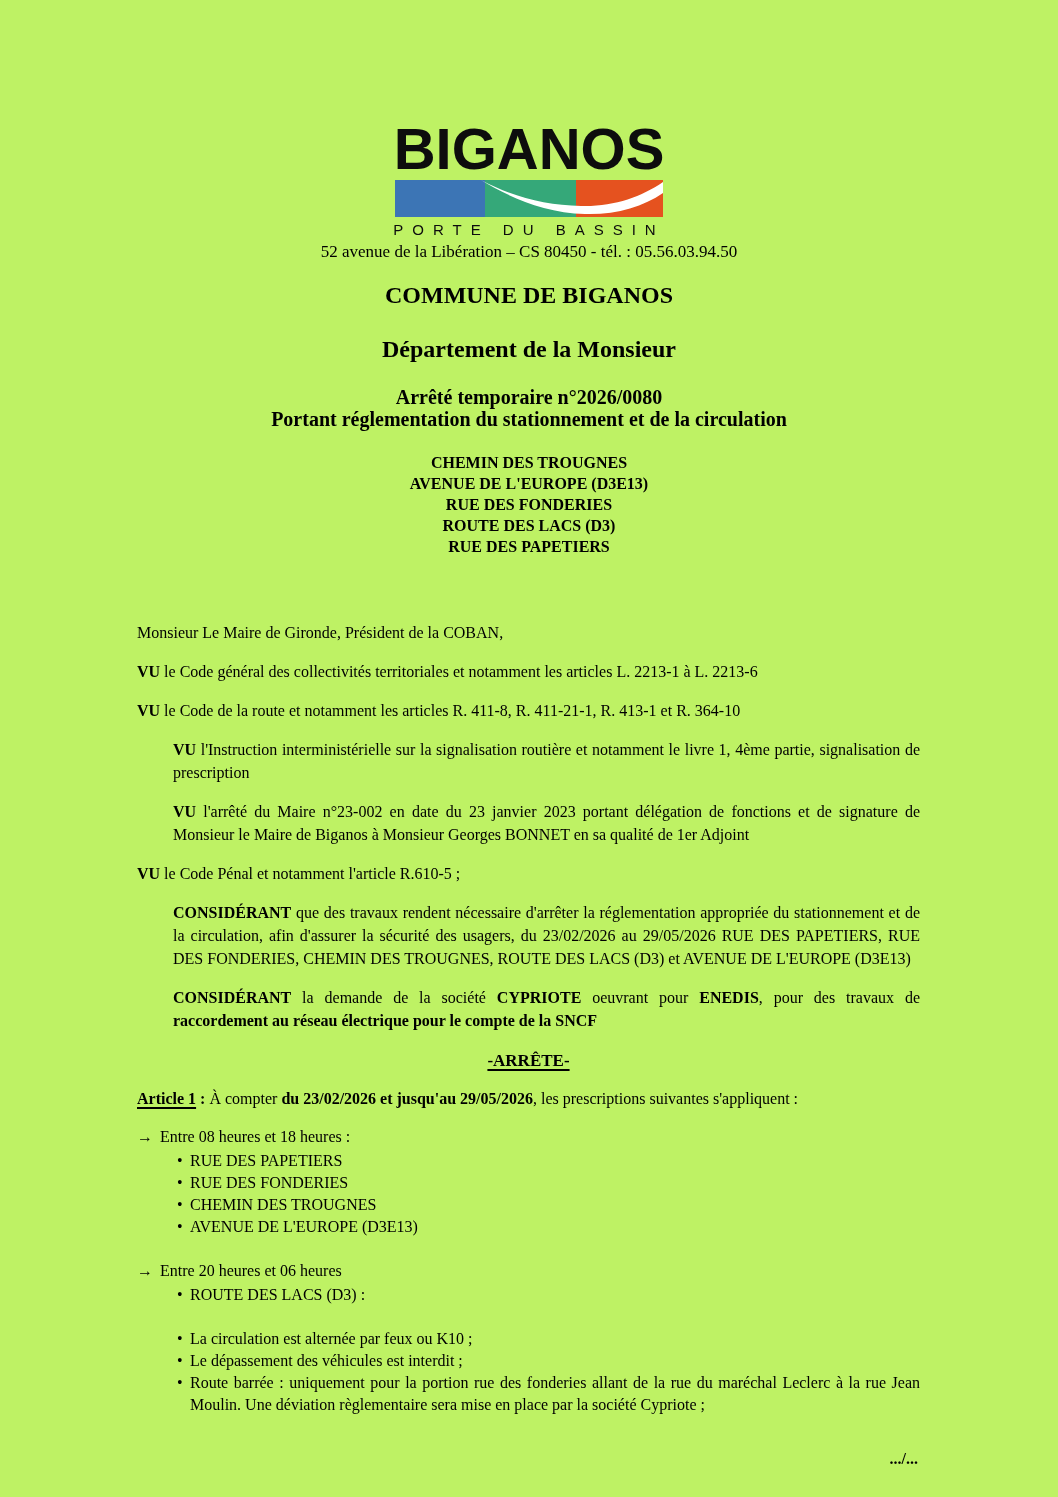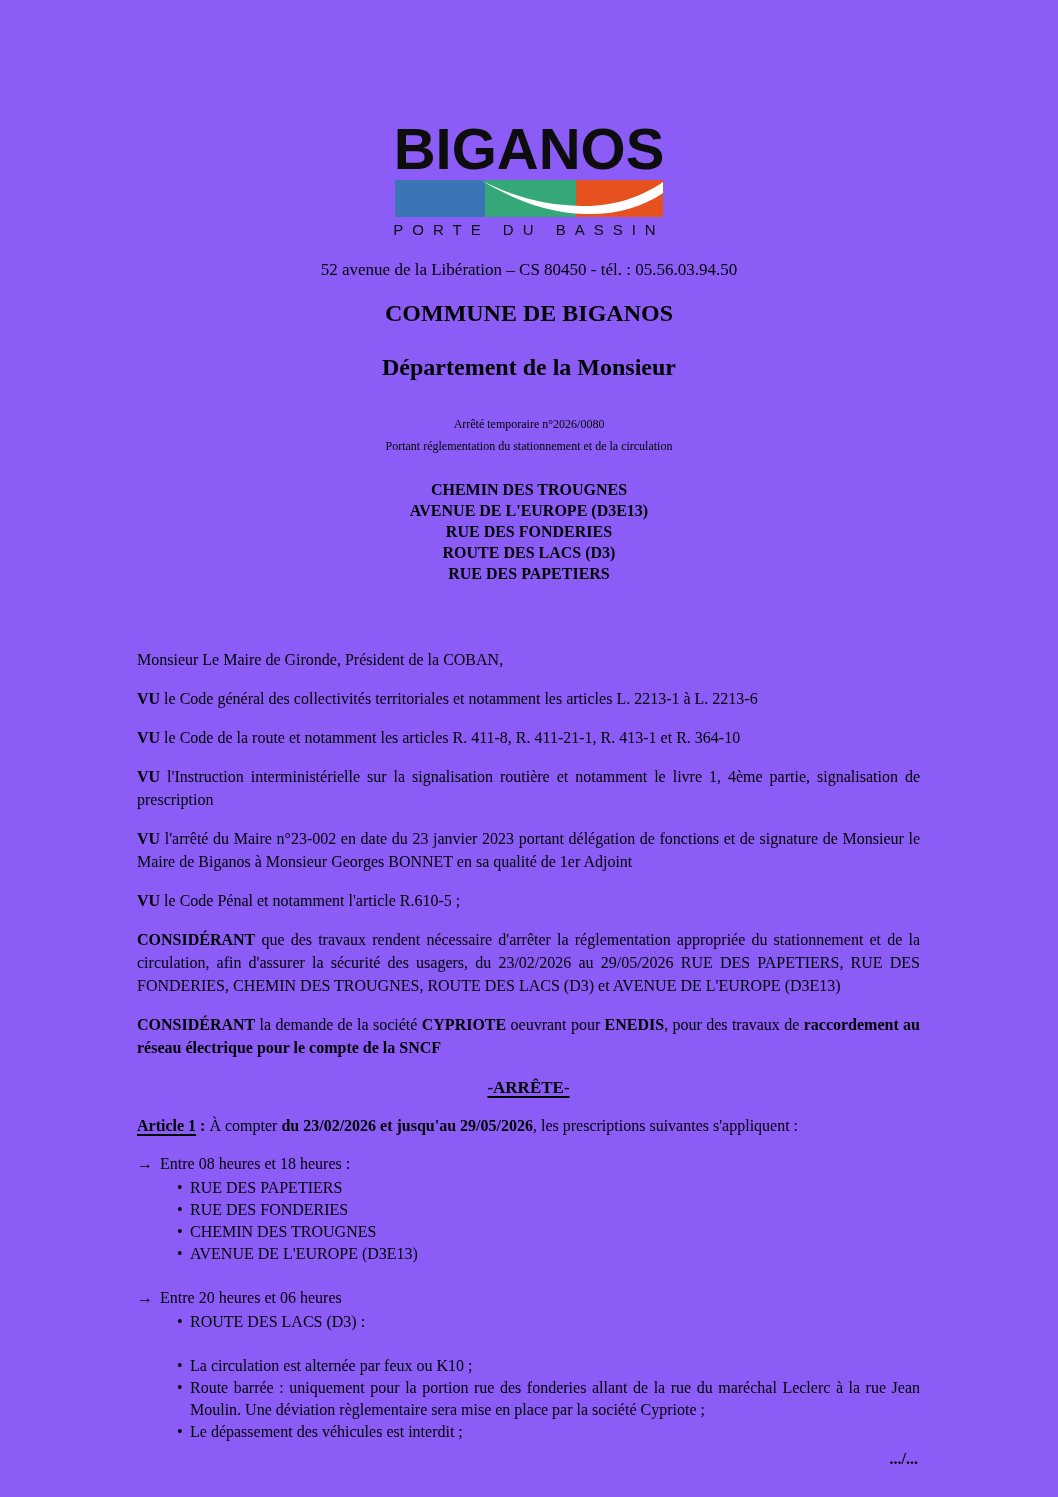--- a/index.html
+++ b/index.html
@@ -1,20 +1,20 @@
 <!DOCTYPE html>
 <html lang="fr"><head>
 <meta charset="utf-8">
 <style>
   html, body { margin: 0; padding: 0; background: #ffffff; }
   .page {
     position: relative;
     width: 1058px;
     height: 1497px;
-    background: #8b5cf6;
+    background: #bef264;
     overflow: hidden;
     font-family: "Liberation Serif", serif;
     font-size: 16px;
     color: #000000;
   }
 
   
   .logo-block { margin-top: 120px; text-align: center; }
   .logo-name {
     font-family: "Liberation Sans", sans-serif;
@@ -28,32 +28,32 @@
   .logo-band { display: inline-block; vertical-align: top; }
   .logo-tagline {
     margin-top: 3px;
     font-family: "Liberation Sans", sans-serif;
     font-size: 15px;
     line-height: 19px;
     letter-spacing: 9px;
     color: #0d0d0d;
     white-space: nowrap;
   }
-  .logo-address { margin-top: 20px; font-size: 17px; line-height: 22px; }
+  .logo-address { margin-top: 2px; font-size: 17px; line-height: 22px; }
 
   
   .h-commune      { margin-top: 18px; text-align: center; font-size: 24px; line-height: 28px; font-weight: bold; }
   .h-departement  { margin-top: 26px; text-align: center; font-size: 24px; line-height: 28px; font-weight: bold; }
-  .h-arrete       { margin-top: 32px; text-align: center; font-size: 12px; line-height: 22px; font-weight: normal; }
+  .h-arrete       { margin-top: 23px; text-align: center; font-size: 20px; line-height: 22px; font-weight: bold; }
   .h-streets      { margin-top: 22px; text-align: center; font-size: 16px; line-height: 21px; font-weight: bold; }
 
   
   .doc-body { margin: 64px 0 0 137px; width: 783px; }
   .para { margin: 0 0 16px 0; line-height: 23px; }
-  .justify { text-align: justify; }
+  .justify { text-align: justify; margin-left: 36px; }
   .para b { font-weight: bold; }
   .u { text-decoration: underline; text-decoration-thickness: 2px; text-underline-offset: 3px; }
 
   .arrete-heading {
     margin: 10px 0 14px 0;
     text-align: center;
     font-weight: bold;
     font-size: 17px;
     line-height: 25px;
   }
@@ -154,22 +154,22 @@
     <div class="section gap">
       <div class="section-title"><span class="arrow">→</span><span>Entre 20 heures et 06 heures</span></div>
       <ul>
         <li>ROUTE DES LACS (D3) :</li>
       </ul>
     </div>
 
     <div class="section gap">
       <ul>
         <li>La circulation est alternée par feux ou K10 ;</li>
+        <li>Le dépassement des véhicules est interdit ;</li>
         <li>Route barrée : uniquement pour la portion rue des fonderies allant de la rue du maréchal Leclerc à la rue Jean Moulin. Une déviation règlementaire sera mise en place par la société Cypriote ;</li>
-        <li>Le dépassement des véhicules est interdit ;</li>
       </ul>
     </div>
 
   </div>
 
   <div class="footer-mark">.../...</div>
 
 </div>
 
 </body></html>

